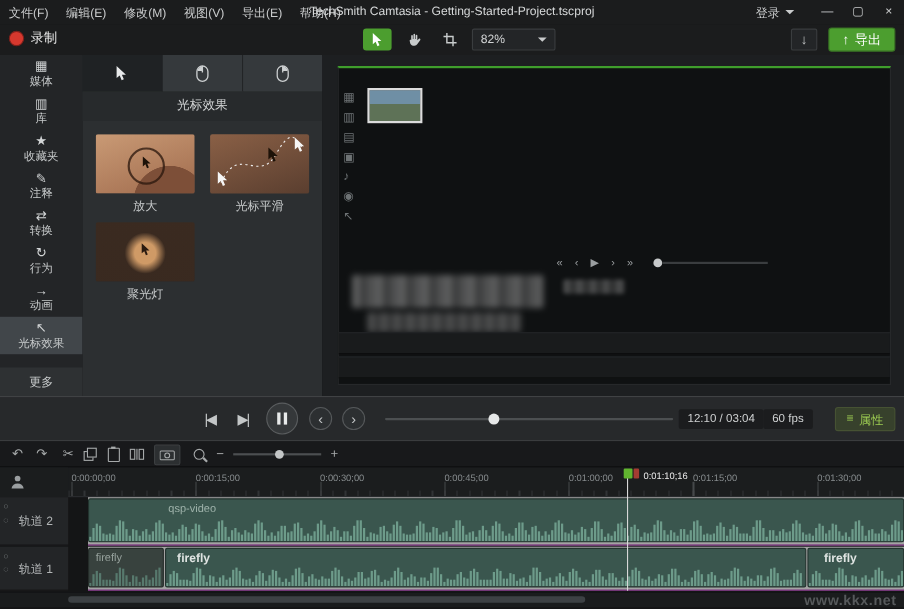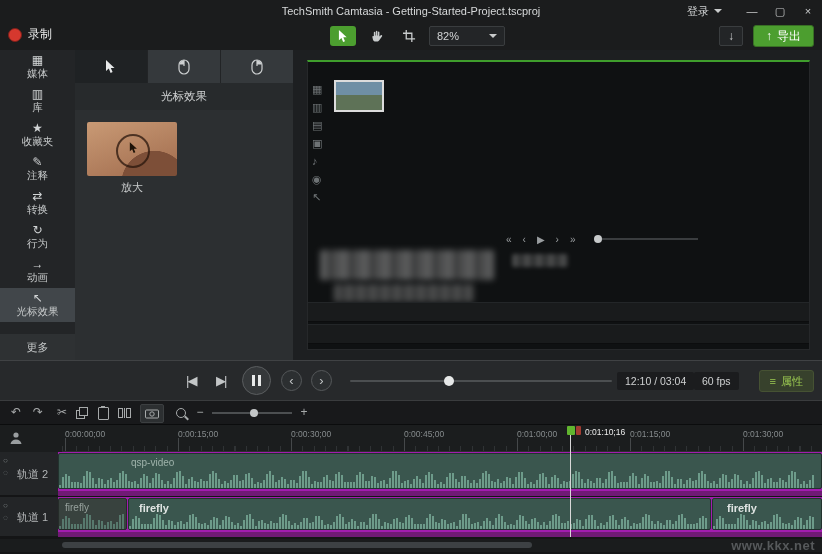--- a/index.html
+++ b/index.html
@@ -109,21 +109,21 @@
   .phg{width:8px;height:9px;background:#61b52f;border-radius:1px}
   .phr{width:5px;height:9px;background:#a33c32;border-radius:1px;margin-left:1px}
   .phlabel{position:absolute;left:523px;top:2px;font-size:8.5px;color:#ececec;white-space:nowrap}
 
   
   .tracks{position:absolute;left:0;top:452px;right:0;height:86px}
   .trow{position:absolute;left:0;right:0}
   .thead{position:absolute;left:0;top:0;width:62px;height:100%;background:#232527;border-bottom:1px solid #141516;box-sizing:border-box}
   .tname{position:absolute;left:17px;top:50%;transform:translateY(-50%);font-size:11px;color:#b2b5b6}
   .theadicons{position:absolute;left:3px;top:5px;display:flex;flex-direction:column;gap:4px;color:#7c8082;font-size:8px;line-height:8px}
-  .tlane{position:absolute;left:58px;top:0;right:0;height:100%;background:#a21caf;border-bottom:5px solid #701a75;box-sizing:border-box}
+  .tlane{position:absolute;left:80px;top:0;right:0;height:100%;background:#a3a3a3;border-bottom:1px solid #701a75;box-sizing:border-box}
   .clip{position:absolute;top:1px;bottom:2px;background:#3a564e;border:1px solid #22332e;border-radius:2px;overflow:hidden;box-sizing:border-box}
   .clabel{position:absolute;left:6px;top:3px;font-size:10px;color:#dfe4e2;white-space:nowrap}
   .wave{position:absolute;left:0;right:0;bottom:0;height:55%;display:flex;align-items:flex-end;overflow:hidden;color:#6d9b8a}
   .wave i{flex:0 0 2px;width:2px;margin-right:1px;background:currentColor}
   .clip-dim{background:#38423e;border-color:#252c29}
   .clip-dim .clabel{color:#97a29d}
   .clip-dim .wave{color:#57796d}
 
   .playheadline{position:absolute;left:570px;top:434px;width:1px;height:103px;background:#d8d8d8;z-index:6}
 
@@ -137,20 +137,28 @@
 
 <svg style="position:absolute;width:0;height:0" aria-hidden="true">
   <defs>
     <path id="cur" d="M1 0 L1 11 L3.8 8.6 L5.6 13 L7.6 12.1 L5.8 7.9 L9.5 7.9 Z"></path>
   </defs>
 </svg>
 
 <div id="app">
 
   <div class="titlebar">
+    <div class="menus">
+      <span class="menu">文件(F)</span>
+      <span class="menu">编辑(E)</span>
+      <span class="menu">修改(M)</span>
+      <span class="menu">视图(V)</span>
+      <span class="menu">导出(E)</span>
+      <span class="menu">帮助(H)</span>
+    </div>
     <div class="title">TechSmith Camtasia - Getting-Started-Project.tscproj</div>
     <div class="tb-right">
       <span class="login">
         <span>登录</span>
         <i class="caret"></i>
       </span>
       <span class="winbtn">—</span>
       <span class="winbtn">▢</span>
       <span class="winbtn">×</span>
     </div>
@@ -259,20 +267,45 @@
       <div class="phead">光标效果</div>
       <div class="tiles">
         <div class="cell">
           <div class="tile t1">
             <svg class="curpos" style="left:42px;top:20px" viewBox="0 0 12 14" width="10" height="12">
                 <use href="#cur" fill="#1d1208"></use>
               </svg>
           </div>
           <div class="tlabel">放大</div>
         </div>
+        <div class="cell">
+          <div class="tile t2">
+            <svg width="90" height="54" style="position:absolute;left:0;top:0">
+              <path d="M10 44 C 26 8, 44 46, 60 18 S 78 8, 84 12" stroke="#efefef" stroke-width="1" stroke-dasharray="2 3" fill="none"></path>
+              <g transform="translate(6,34)">
+                  <use href="#cur" fill="#f5f5f5"></use>
+                </g>
+              <g transform="translate(52,12)">
+                  <use href="#cur" fill="#1d1208"></use>
+                </g>
+              <g transform="translate(76,3)">
+                  <use href="#cur" fill="#f5f5f5"></use>
+                </g>
+            </svg>
+          </div>
+          <div class="tlabel">光标平滑</div>
+        </div>
+        <div class="cell">
+          <div class="tile t3">
+            <svg class="curpos" style="left:41px;top:19px" viewBox="0 0 12 14" width="10" height="12">
+                <use href="#cur" fill="#2a1a10"></use>
+              </svg>
+          </div>
+          <div class="tlabel">聚光灯</div>
+        </div>
       </div>
     </div>
 
     <div class="canvas">
       <div class="stage">
         <div class="strip">
           <span>▦</span>
           <span>▥</span>
           <span>▤</span>
           <span>▣</span>

